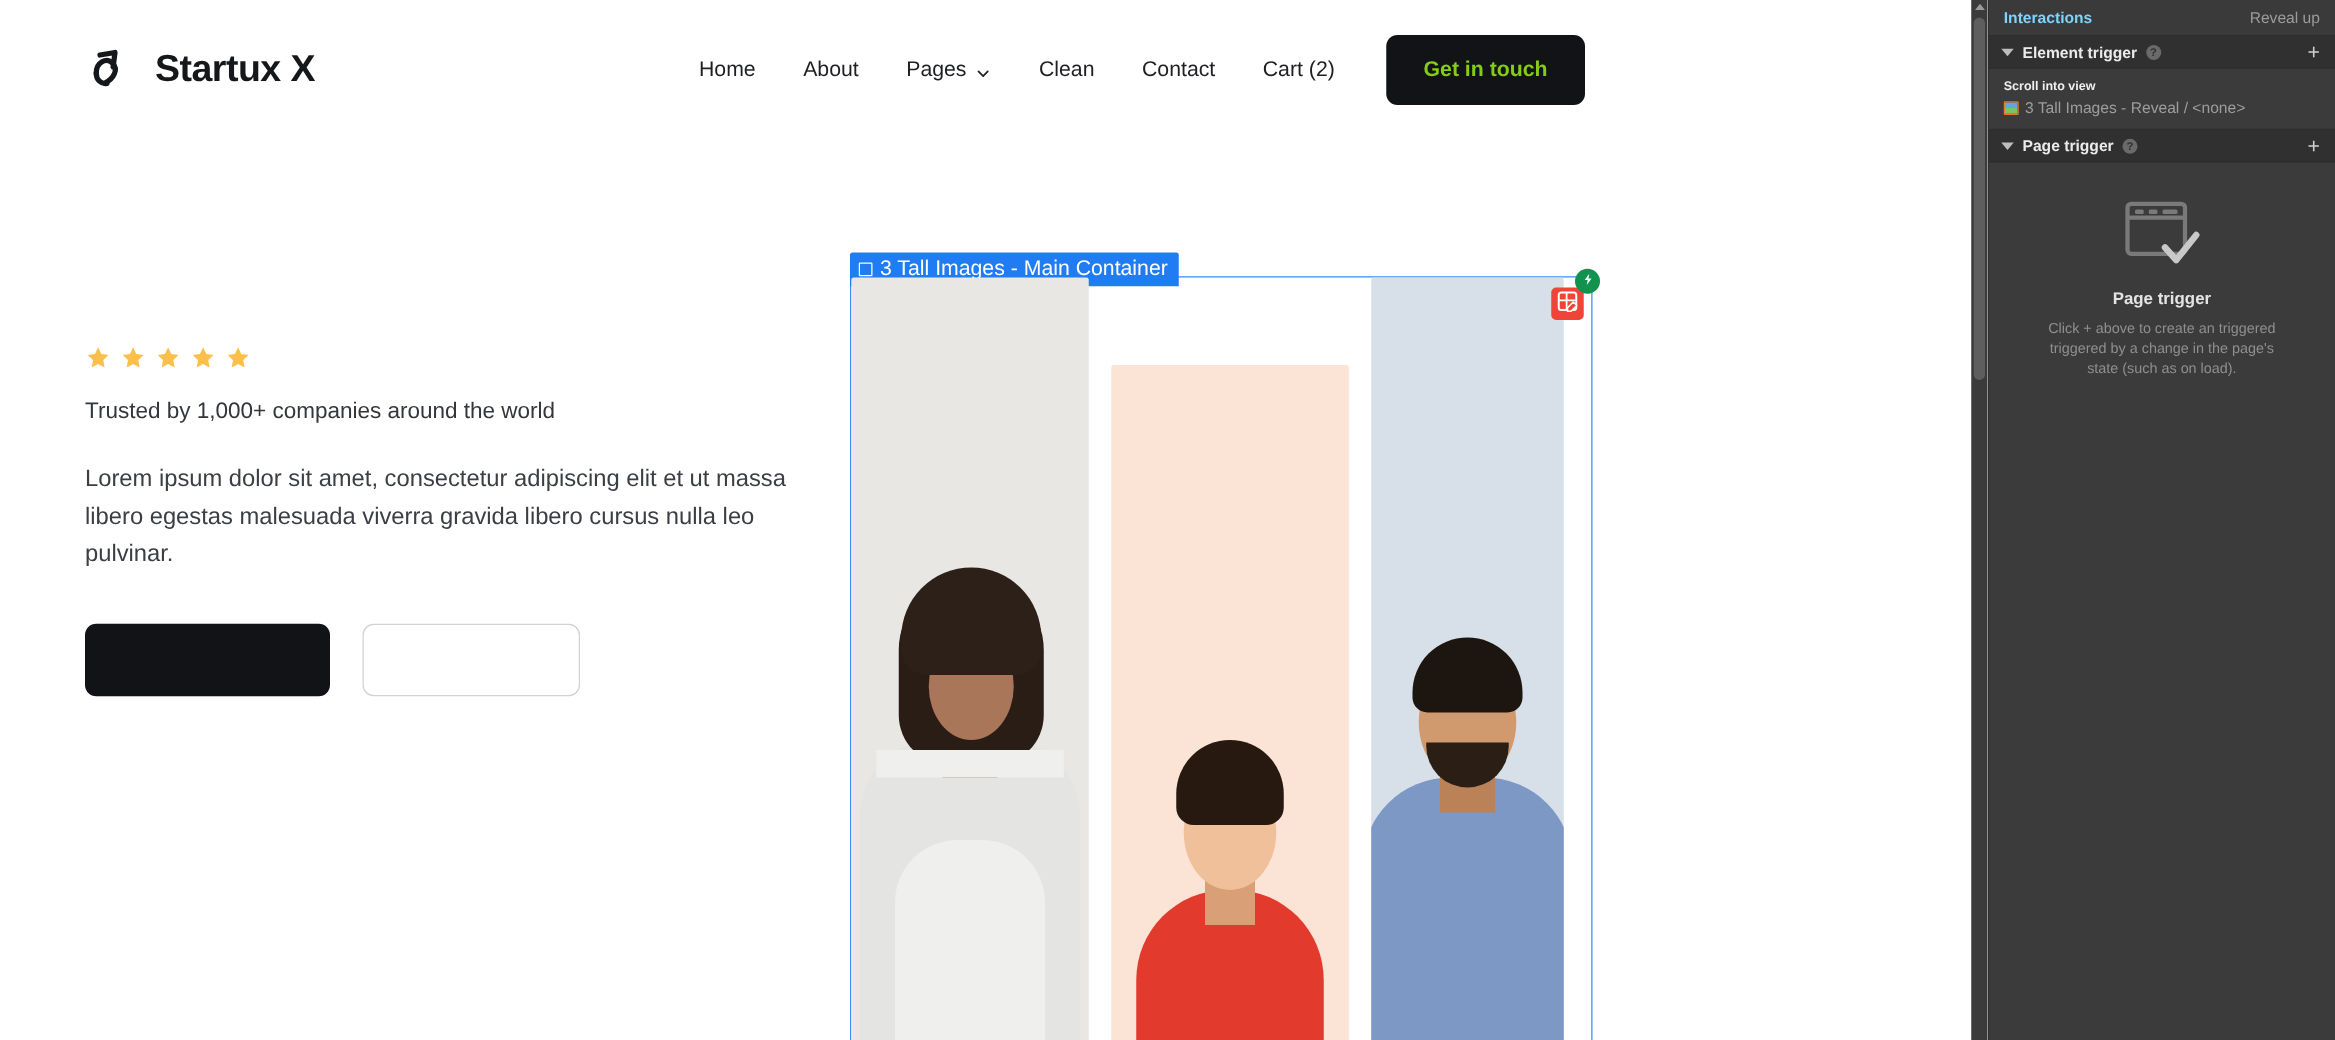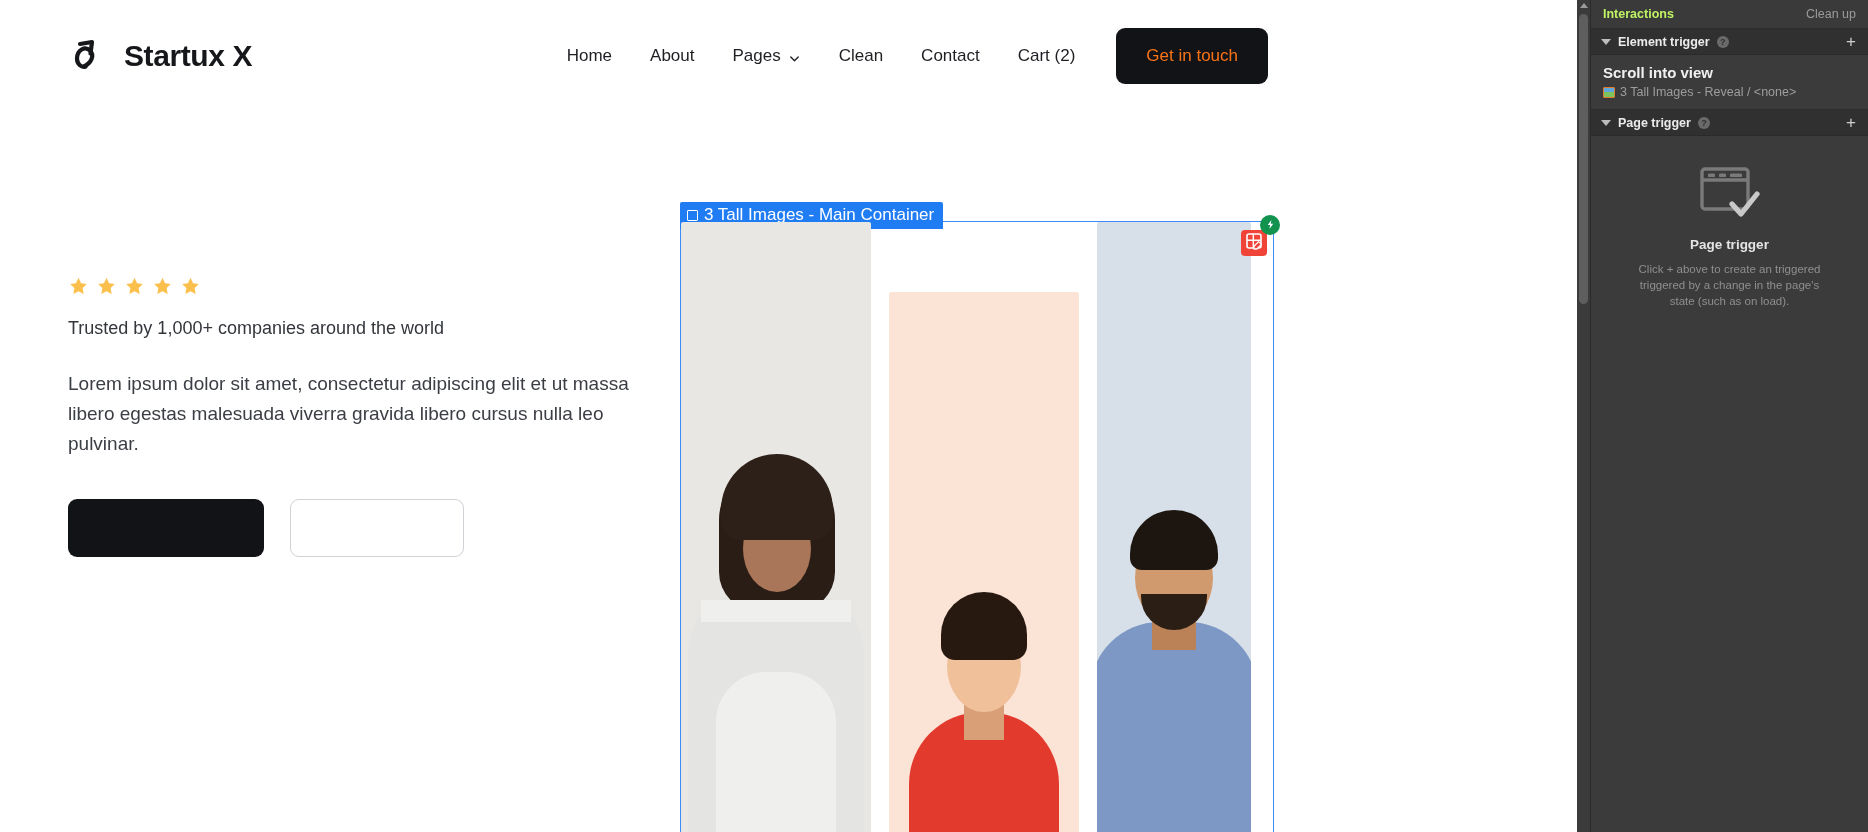--- a/index.html
+++ b/index.html
@@ -35,21 +35,21 @@
   .nav-links {
     margin-left: auto; display: flex; align-items: center; gap: 0px;
   }
   .nav-link {
     font-size: 17px; color: #1d1f23; padding: 0 19px; white-space: nowrap;
     display: inline-flex; align-items: center; gap: 7px; cursor: pointer;
   }
   .chev { display:inline-block; width: 13px; height: 13px; }
   .cta-btn {
     margin-left: 22px;
-    background: #121316; color: #f97316; font-weight: 400; font-size: 17px;
+    background: #121316; color: #84cc16; font-weight: 700; font-size: 17px;
     border: none; border-radius: 9px; padding: 18px 30px; cursor: pointer;
     white-space: nowrap;
   }
 
   
   .hero-left {
     position: absolute; left: 68px; top: 276px; width: 600px;
   }
   .stars { display: flex; gap: 7px; margin-bottom: 21px; }
   .star { width: 21px; height: 21px; display:block; }
@@ -133,21 +133,21 @@
     flex: 0 0 278px; width: 278px; height: 832px;
     background: #363636; color: #e8e8e8;
     font-size: 12.5px; display: flex; flex-direction: column;
     border-left: 1px solid #2a2a2a;
   }
   .panel-header {
     height: 29px; display: flex; align-items: center;
     padding: 0 12px; background: #3a3a3a;
     border-bottom: 1px solid #2d2d2d;
   }
-  .panel-title { font-size: 12.5px; font-weight: 700; color: #bef264; }
+  .panel-title { font-size: 12.5px; font-weight: 700; color: #7dd3fc; }
   .panel-cleanup { margin-left: auto; font-size: 12.5px; color: #9b9b9b; cursor: pointer; }
 
   .section-head {
     height: 26px; display: flex; align-items: center; gap: 7px;
     padding: 0 10px; background: #303030;
     border-bottom: 1px solid #2a2a2a;
   }
   .tri {
     width: 0; height: 0; border-left: 5px solid transparent;
     border-right: 5px solid transparent; border-top: 6px solid #bdbdbd;
@@ -158,21 +158,21 @@
     width: 12px; height: 12px; border-radius: 50%; background: #6a6a6a;
     color: #303030; font-size: 9px; font-weight: 700; line-height: 12px;
     text-align: center; cursor: pointer;
   }
   .plus {
     margin-left: auto; font-size: 17px; color: #cfcfcf; line-height: 1;
     cursor: pointer; padding: 0 2px;
   }
 
   .trigger-item { padding: 9px 12px 10px 12px; background: #3b3b3b; border-bottom: 1px solid #2d2d2d; cursor: pointer;}
-  .trigger-name { font-size: 15px; font-weight: 700; color: #f0f0f0; margin-bottom: 4px; }
+  .trigger-name { font-size: 10px; font-weight: 700; color: #f0f0f0; margin-bottom: 4px; }
   .trigger-sub { font-size: 12.5px; color: #9d9d9d; display: flex; align-items: center; gap: 5px; }
   .img-chip {
     width: 12px; height: 11px; border: 1px solid #e07b2e; border-radius: 1px;
     background: linear-gradient(180deg,#5fa8dd 0 45%, #7ec45e 45% 100%);
     flex: 0 0 12px;
   }
 
   .empty-state {
     flex: 1; background: #3b3b3b; display: flex; flex-direction: column;
     align-items: center; padding-top: 30px; text-align: center;
@@ -325,21 +325,21 @@
     <div class="canvas-scroll">
       <div class="canvas-scroll-arrow"></div>
       <div class="canvas-scroll-thumb"></div>
     </div>
   </div>
 
   <aside class="panel">
 
     <div class="panel-header">
       <span class="panel-title">Interactions</span>
-      <span class="panel-cleanup">Clean up</span>
+      <span class="panel-cleanup">Reveal up</span>
     </div>
 
     <div class="section-head">
       <span class="tri"></span>
       <span class="section-title">Element trigger</span>
       <span class="help-icon">?</span>
       <span class="plus">+</span>
     </div>
 
     <div class="trigger-item">

